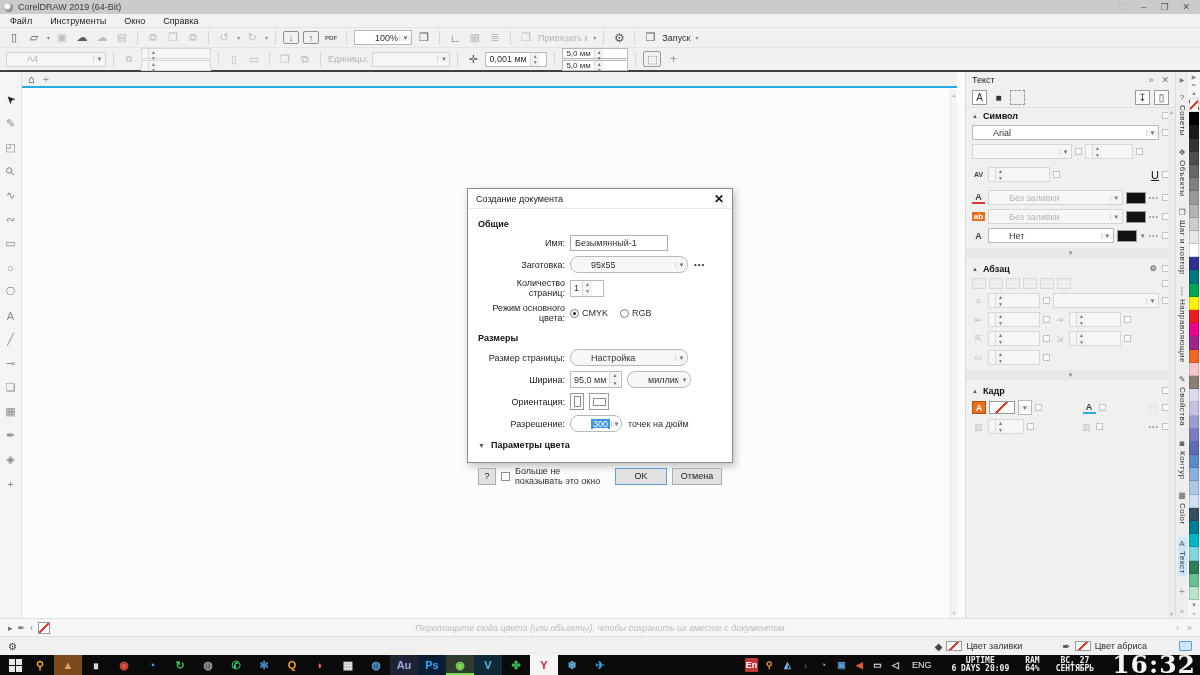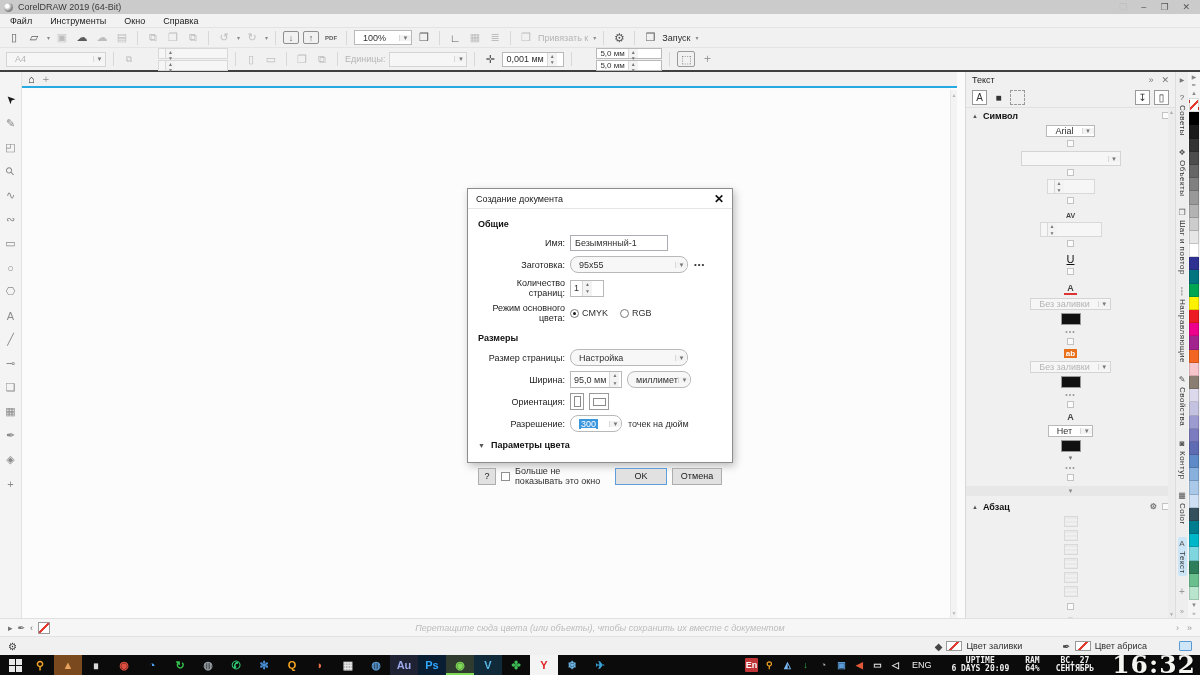--- a/index.html
+++ b/index.html
@@ -19,32 +19,32 @@
   
   .tbar { position:absolute; left:0; width:1200px; background:#f1f1f1; display:flex; align-items:center; gap:4px; padding:0 6px; }
   .tbar1 { top:28px; height:20px; border-bottom:1px solid #e4e4e4; }
   .tbar2 { top:48px; height:24px; border-bottom:2px solid #404040; }
   .tbtn { min-width:16px; height:16px; display:flex; align-items:center; justify-content:center; color:#5b5b5b; font-size:11px; border-radius:2px; }
   .tbtn.sm { font-size:9px; }
   .tbtn.disabled, .disabled { color:#bdbdbd !important; }
   .tb-sep { width:1px; height:14px; background:#d8d8d8; margin:0 3px; }
   .drop-arr { font-size:6px; color:#8a8a8a; margin-left:1px; }
   .combo { display:inline-flex; align-items:center; border:1px solid #b9b9b9; background:#fff; height:15px; }
-  .combo .val { padding:0 8px; flex:1; white-space:nowrap; overflow:hidden; }
+  .combo .val { padding:0 20px; flex:1; white-space:nowrap; overflow:hidden; }
   .combo .arr { width:12px; text-align:center; color:#777; font-size:6px; border-left:1px solid #d9d9d9; background:#f3f3f3; }
   .combo.disabled { background:#f6f6f6; border-color:#d4d4d4; }
   .combo.disabled .val { color:#b5b5b5; }
   .spin { display:inline-flex; border:1px solid #b9b9b9; background:#fff; height:15px; }
   .spin .val { padding:0 3px; display:flex; align-items:center; }
   .spin .arrs { width:10px; display:flex; flex-direction:column; border-left:1px solid #d9d9d9; background:#f3f3f3; }
   .spin .arrs i { flex:1; font-style:normal; font-size:5px; color:#777; text-align:center; line-height:6px; }
   .spin.disabled { background:#f6f6f6; border-color:#d8d8d8; }
   .lab-dis { color:#b5b5b5; }
   .stack2 { display:flex; flex-direction:column; gap:1px; }
-  .stack2 .spin { height:11px;margin-left:17px; }
+  .stack2 .spin { height:11px; }
   .stack2 .spin .val { font-size:8px; }
 
   
   .main { position:absolute; left:0; top:72px; width:1200px; height:546px; background:#fbfbfc; }
   .toolbox { position:absolute; left:0; top:0; width:22px; height:100%; background:#f4f4f4; border-right:1px solid #e2e2e2; display:flex; flex-direction:column; align-items:center; padding-top:20px; gap:9px; }
   .tool { width:16px; height:15px; display:flex; align-items:center; justify-content:center; color:#8b8b8b; font-size:11px; }
   .tool .glyph { display:inline-block; transform:rotate(var(--rot,0deg)); }
   .tool:first-child { color:#1a1a1a; }
 
   .tabbar { position:absolute; left:22px; top:0; right:243px; height:16px; background:#f1f1f1; border-bottom:2px solid #27aae1; display:flex; align-items:center; gap:8px; padding-left:6px; }
@@ -90,21 +90,21 @@
   .dk-head .t { flex:1; color:#222; }
   .dk-head .ic { color:#777; margin-left:8px; font-size:9px; }
   .dk-toolbar { height:20px; display:flex; align-items:center; gap:4px; padding:0 6px; border-bottom:1px solid #e0e0e0; }
   .dk-toolbar .ticon { width:15px; height:15px; display:flex; align-items:center; justify-content:center; font-size:10px; color:#333; }
   .ticon.boxed { border:1px solid #9a9a9a; background:#fff; }
   .dk-toolbar .spacer { flex:1; }
   .sec-head { height:15px; display:flex; align-items:center; gap:5px; padding:0 6px; font-weight:bold; color:#111; }
   .sec-head .tri { font-size:6px; color:#555; }
   .sec-head .rt { margin-left:auto; display:flex; gap:5px; align-items:center; }
   .mini-cb { width:7px; height:7px; border:1px solid #c3c3c3; background:#fbfbfb; display:inline-block; }
-  .dk-row { display:flex; align-items:center; gap:3px; padding:2px 6px;flex-direction:column; }
+  .dk-row { display:flex; align-items:center; gap:3px; padding:2px 6px; }
   .dk-row .icn { width:13px; text-align:center; color:#444; font-size:9px; }
   .dk-row .icn.dis { color:#c0c0c0; }
   .swatch { width:20px; height:12px; border:1px solid #9a9a9a; background:#111; }
   .swatch-arr { font-size:6px; color:#777; }
   .dots { letter-spacing:1px; color:#9a9a9a; font-size:7px; }
   .exp-strip { height:10px; background:#e7e7e7; display:flex; align-items:center; justify-content:center; color:#8a8a8a; font-size:6px; margin:3px 0; }
   .align-ic { width:14px; height:11px; border:1px solid #d9d9d9; background:repeating-linear-gradient(#e9e9e9 0 2px, transparent 2px 4px); }
   .none-sw { width:26px; height:13px; border:1px solid #9a9a9a; background:linear-gradient(135deg,#fff 44%,#e23b2e 44%,#e23b2e 54%,#fff 54%); }
   .kadr-a { width:14px; height:13px; background:#e8701a; color:#fff; font-weight:bold; font-size:9px; display:flex; align-items:center; justify-content:center; border:1px solid #b54e08; }
   .dk-scroll { position:absolute; right:0; top:36px; bottom:0; width:7px; background:#ececec; display:flex; flex-direction:column; justify-content:space-between; align-items:center; font-size:5px; color:#aaa; padding:1px 0; }

